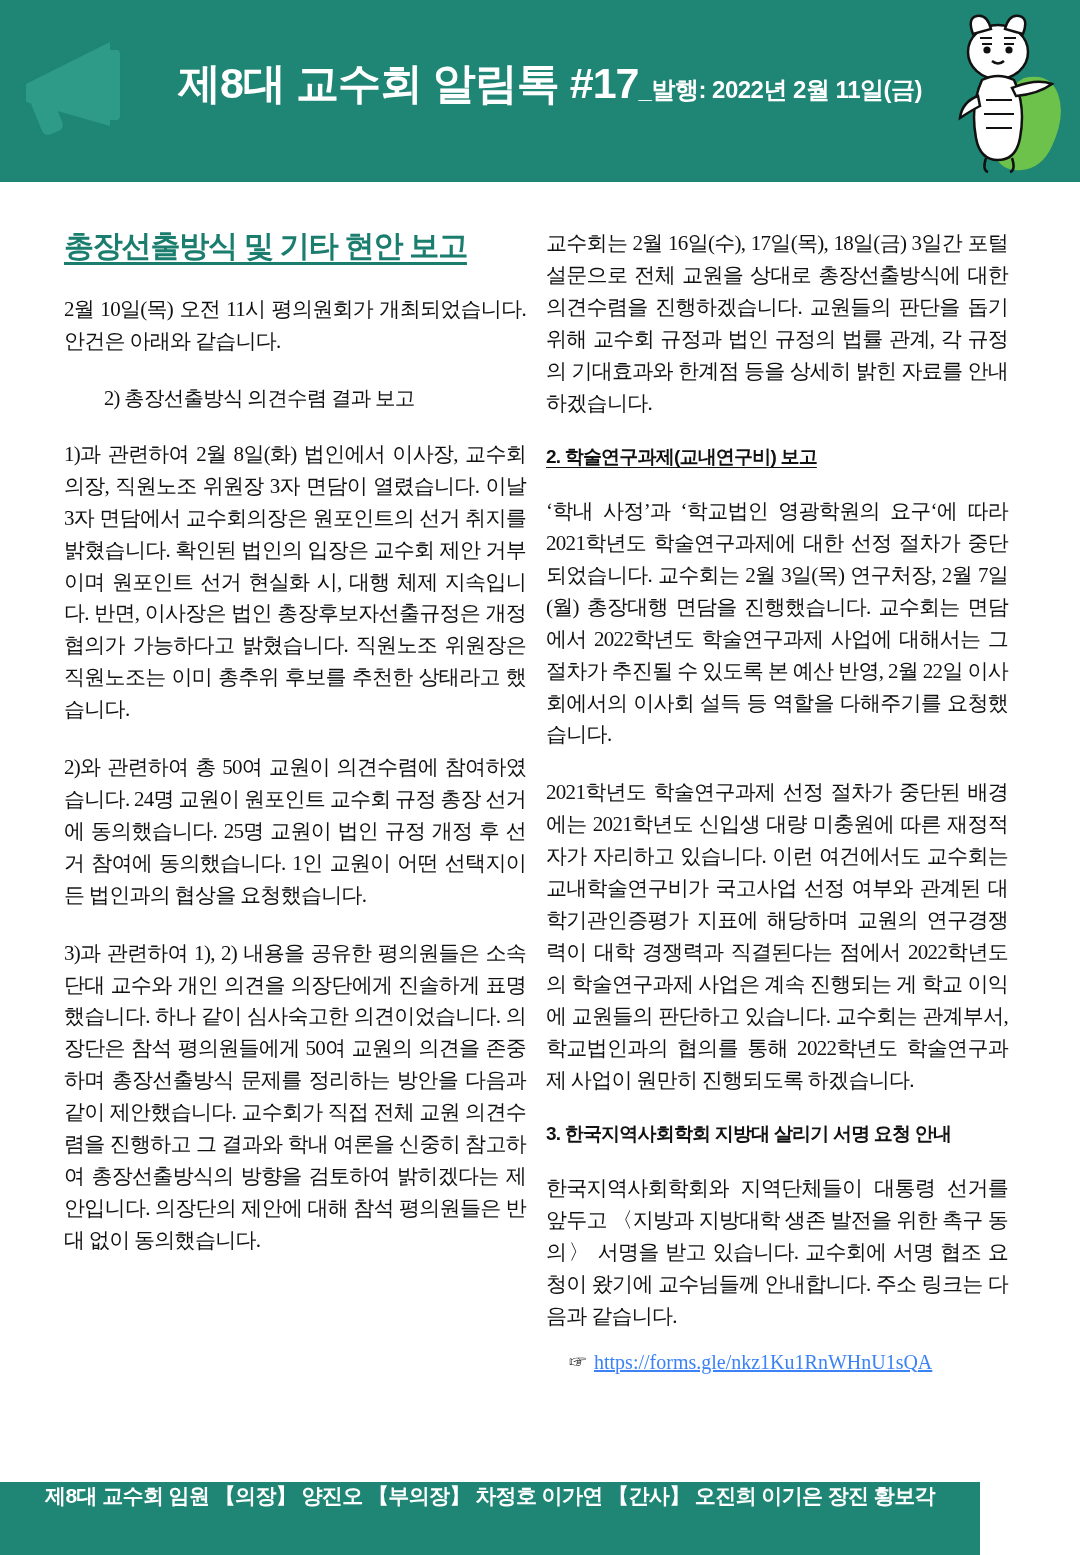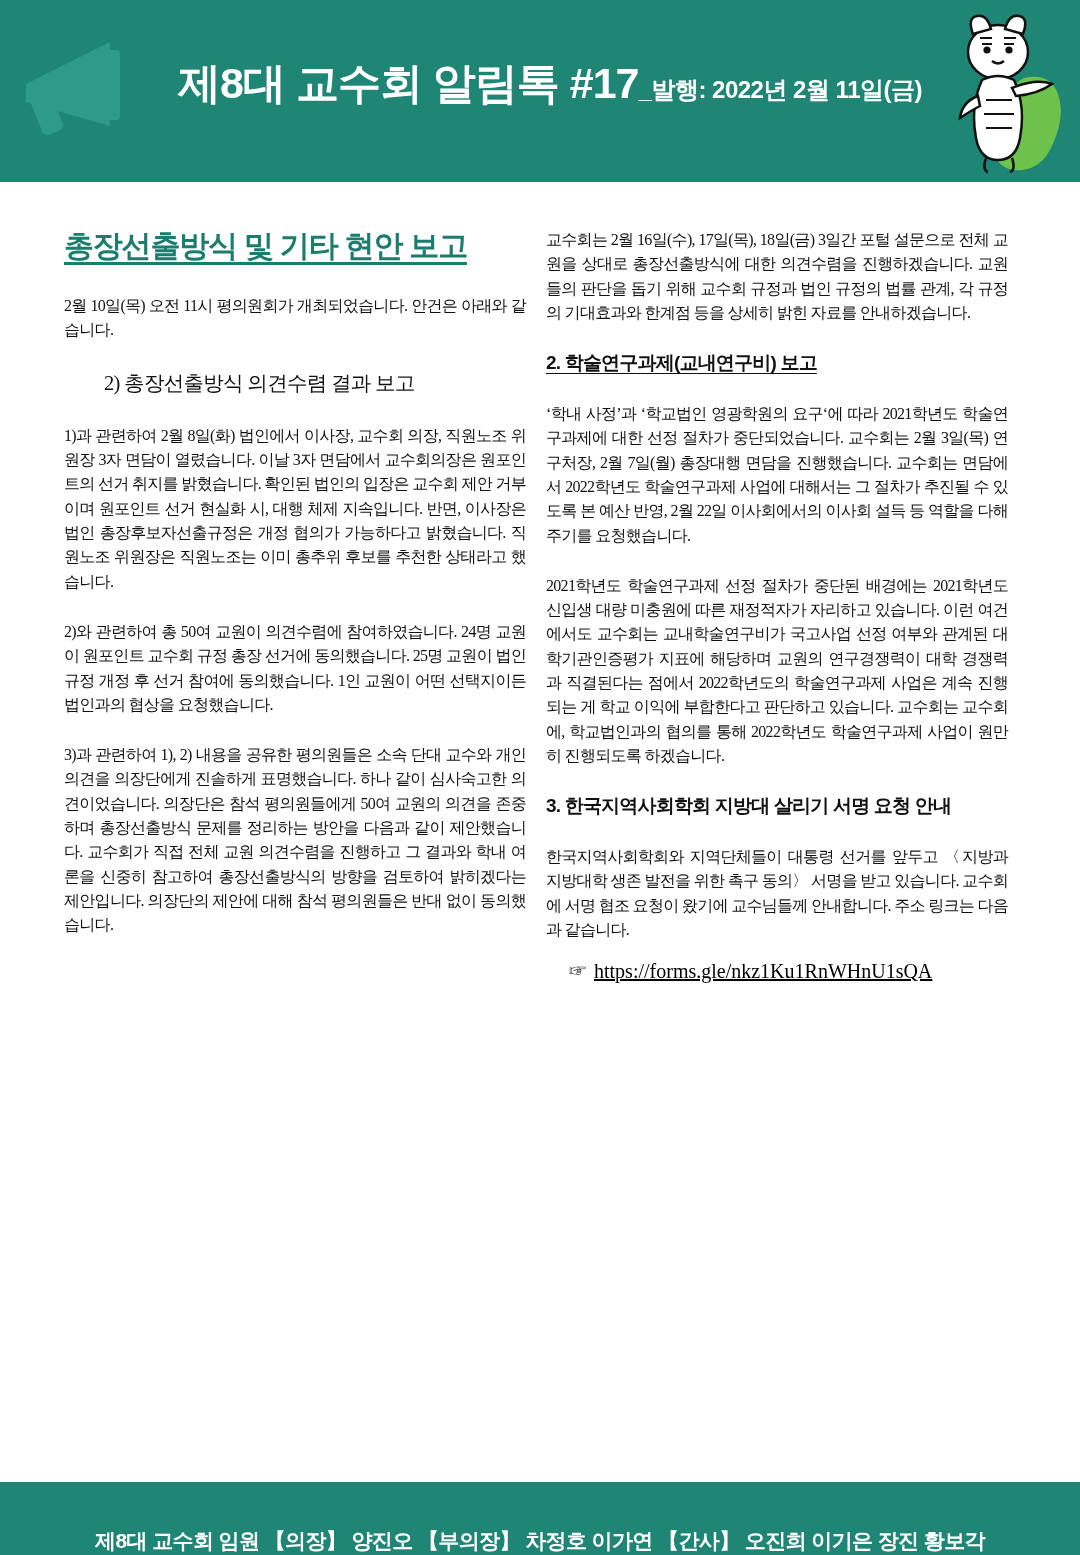--- a/index.html
+++ b/index.html
@@ -110,21 +110,21 @@
     color: #111111;
     letter-spacing: -0.8px;
     line-height: 1.3;
   }
   h2.section-head.underlined {
     text-decoration: underline;
     text-underline-offset: 4px;
   }
   p.para {
     margin: 0 0 26px 0;
-    font-size: 16px;
+    font-size: 21px;
     line-height: 1.52;
     color: #111111;
     letter-spacing: -0.7px;
     text-align: justify;
     font-family: "Liberation Serif", serif;
   }
   p.para.tight {
     margin-bottom: 8px;
   }
   ol.agenda {
@@ -143,35 +143,35 @@
     margin: 16px 0 0 0;
     padding-left: 22px;
     font-size: 20px;
     font-family: "Liberation Serif", serif;
   }
   .link-pointer {
     color: #111111;
     margin-right: 6px;
   }
   a.form-link {
-    color: #000000;
+    color: #3b82f6;
     text-decoration: underline;
     word-break: break-all;
   }
 
   
   .footer {
     position: absolute;
     left: 0;
     bottom: 0;
-    width: 1080px;
+    width: 980px;
     height: 73px;
     background: #1f8574;
     display: flex;
-    align-items: flex-end;
+    align-items: flex-start;
     justify-content: center;
   }
   .footer-text {
     color: #ffffff;
     font-size: 21px;
     font-weight: bold;
     letter-spacing: -0.6px;
   }
 </style>
 </head>
@@ -227,21 +227,21 @@
         <p class="para">2)와 관련하여 총 50여 교원이 의견수렴에 참여하였습니다. 24명 교원이 원포인트 교수회 규정 총장 선거에 동의했습니다. 25명 교원이 법인 규정 개정 후 선거 참여에 동의했습니다. 1인 교원이 어떤 선택지이든 법인과의 협상을 요청했습니다.</p>
         <p class="para">3)과 관련하여 1), 2) 내용을 공유한 평의원들은 소속 단대 교수와 개인 의견을 의장단에게 진솔하게 표명했습니다. 하나 같이 심사숙고한 의견이었습니다. 의장단은 참석 평의원들에게 50여 교원의 의견을 존중하며 총장선출방식 문제를 정리하는 방안을 다음과 같이 제안했습니다. 교수회가 직접 전체 교원 의견수렴을 진행하고 그 결과와 학내 여론을 신중히 참고하여 총장선출방식의 방향을 검토하여 밝히겠다는 제안입니다. 의장단의 제안에 대해 참석 평의원들은 반대 없이 동의했습니다.</p>
       </div>
 
       <div class="col-right">
         <p class="para">교수회는 2월 16일(수), 17일(목), 18일(금) 3일간 포털 설문으로 전체 교원을 상대로 총장선출방식에 대한 의견수렴을 진행하겠습니다. 교원들의 판단을 돕기 위해 교수회 규정과 법인 규정의 법률 관계, 각 규정의 기대효과와 한계점 등을 상세히 밝힌 자료를 안내하겠습니다.</p>
 
         <h2 class="section-head underlined">2. 학술연구과제(교내연구비) 보고</h2>
 
         <p class="para">‘학내 사정’과 ‘학교법인 영광학원의 요구‘에 따라 2021학년도 학술연구과제에 대한 선정 절차가 중단되었습니다. 교수회는 2월 3일(목) 연구처장, 2월 7일(월) 총장대행 면담을 진행했습니다. 교수회는 면담에서 2022학년도 학술연구과제 사업에 대해서는 그 절차가 추진될 수 있도록 본 예산 반영, 2월 22일 이사회에서의 이사회 설득 등 역할을 다해주기를 요청했습니다.</p>
-        <p class="para">2021학년도 학술연구과제 선정 절차가 중단된 배경에는 2021학년도 신입생 대량 미충원에 따른 재정적자가 자리하고 있습니다. 이런 여건에서도 교수회는 교내학술연구비가 국고사업 선정 여부와 관계된 대학기관인증평가 지표에 해당하며 교원의 연구경쟁력이 대학 경쟁력과 직결된다는 점에서 2022학년도의 학술연구과제 사업은 계속 진행되는 게 학교 이익에 부합한다고 판단하고 있습니다. 교수회는 교수회에, 학교법인과의 협의를 통해 2022학년도 학술연구과제 사업이 원만히 진행되도록 하겠습니다.</p>
+        <p class="para">2021학년도 학술연구과제 선정 절차가 중단된 배경에는 2021학년도 신입생 대량 미충원에 따른 재정적자가 자리하고 있습니다. 이런 여건에서도 교수회는 교내학술연구비가 국고사업 선정 여부와 관계된 대학기관인증평가 지표에 해당하며 교원의 연구경쟁력이 대학 경쟁력과 직결된다는 점에서 2022학년도의 학술연구과제 사업은 계속 진행되는 게 학교 이익에 교원들의 판단하고 있습니다. 교수회는 관계부서, 학교법인과의 협의를 통해 2022학년도 학술연구과제 사업이 원만히 진행되도록 하겠습니다.</p>
 
         <h2 class="section-head">3. 한국지역사회학회 지방대 살리기 서명 요청 안내</h2>
 
         <p class="para tight">한국지역사회학회와 지역단체들이 대통령 선거를 앞두고 〈지방과 지방대학 생존 발전을 위한 촉구 동의〉 서명을 받고 있습니다. 교수회에 서명 협조 요청이 왔기에 교수님들께 안내합니다. 주소 링크는 다음과 같습니다.</p>
 
         <div class="link-row">
           <span class="link-pointer">☞</span><a class="form-link" href="#">https://forms.gle/nkz1Ku1RnWHnU1sQA</a>
         </div>
       </div>
 

